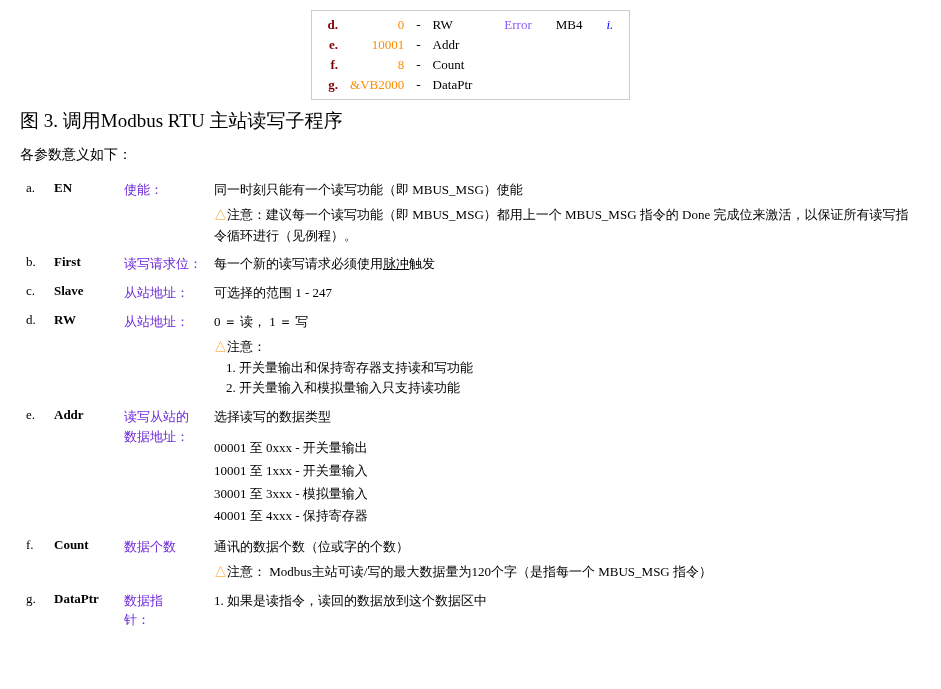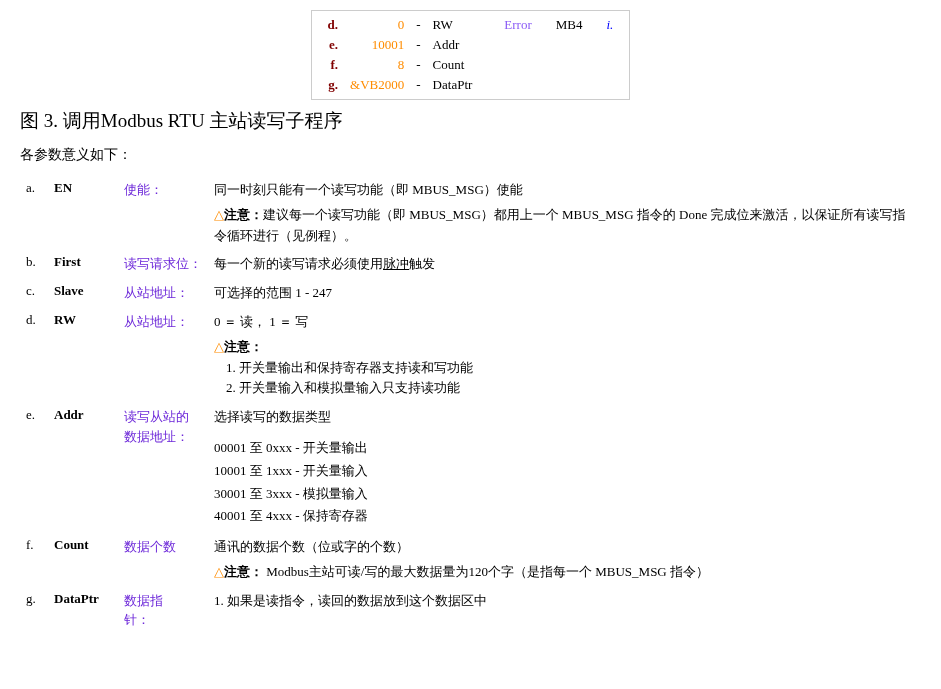--- a/index.html
+++ b/index.html
@@ -111,21 +111,21 @@
       color: #000;
       line-height: 1.6;
     }
 
     .warning-icon {
       color: #FF8C00;
       font-size: 13px;
     }
 
     .bold-text {
-      font-weight: bold;
+      font-weight: normal;
     }
 
     .underline-bold {
       font-weight: normal;
       text-decoration: underline;
     }
 
     .note-line {
       margin-top: 4px;
     }

